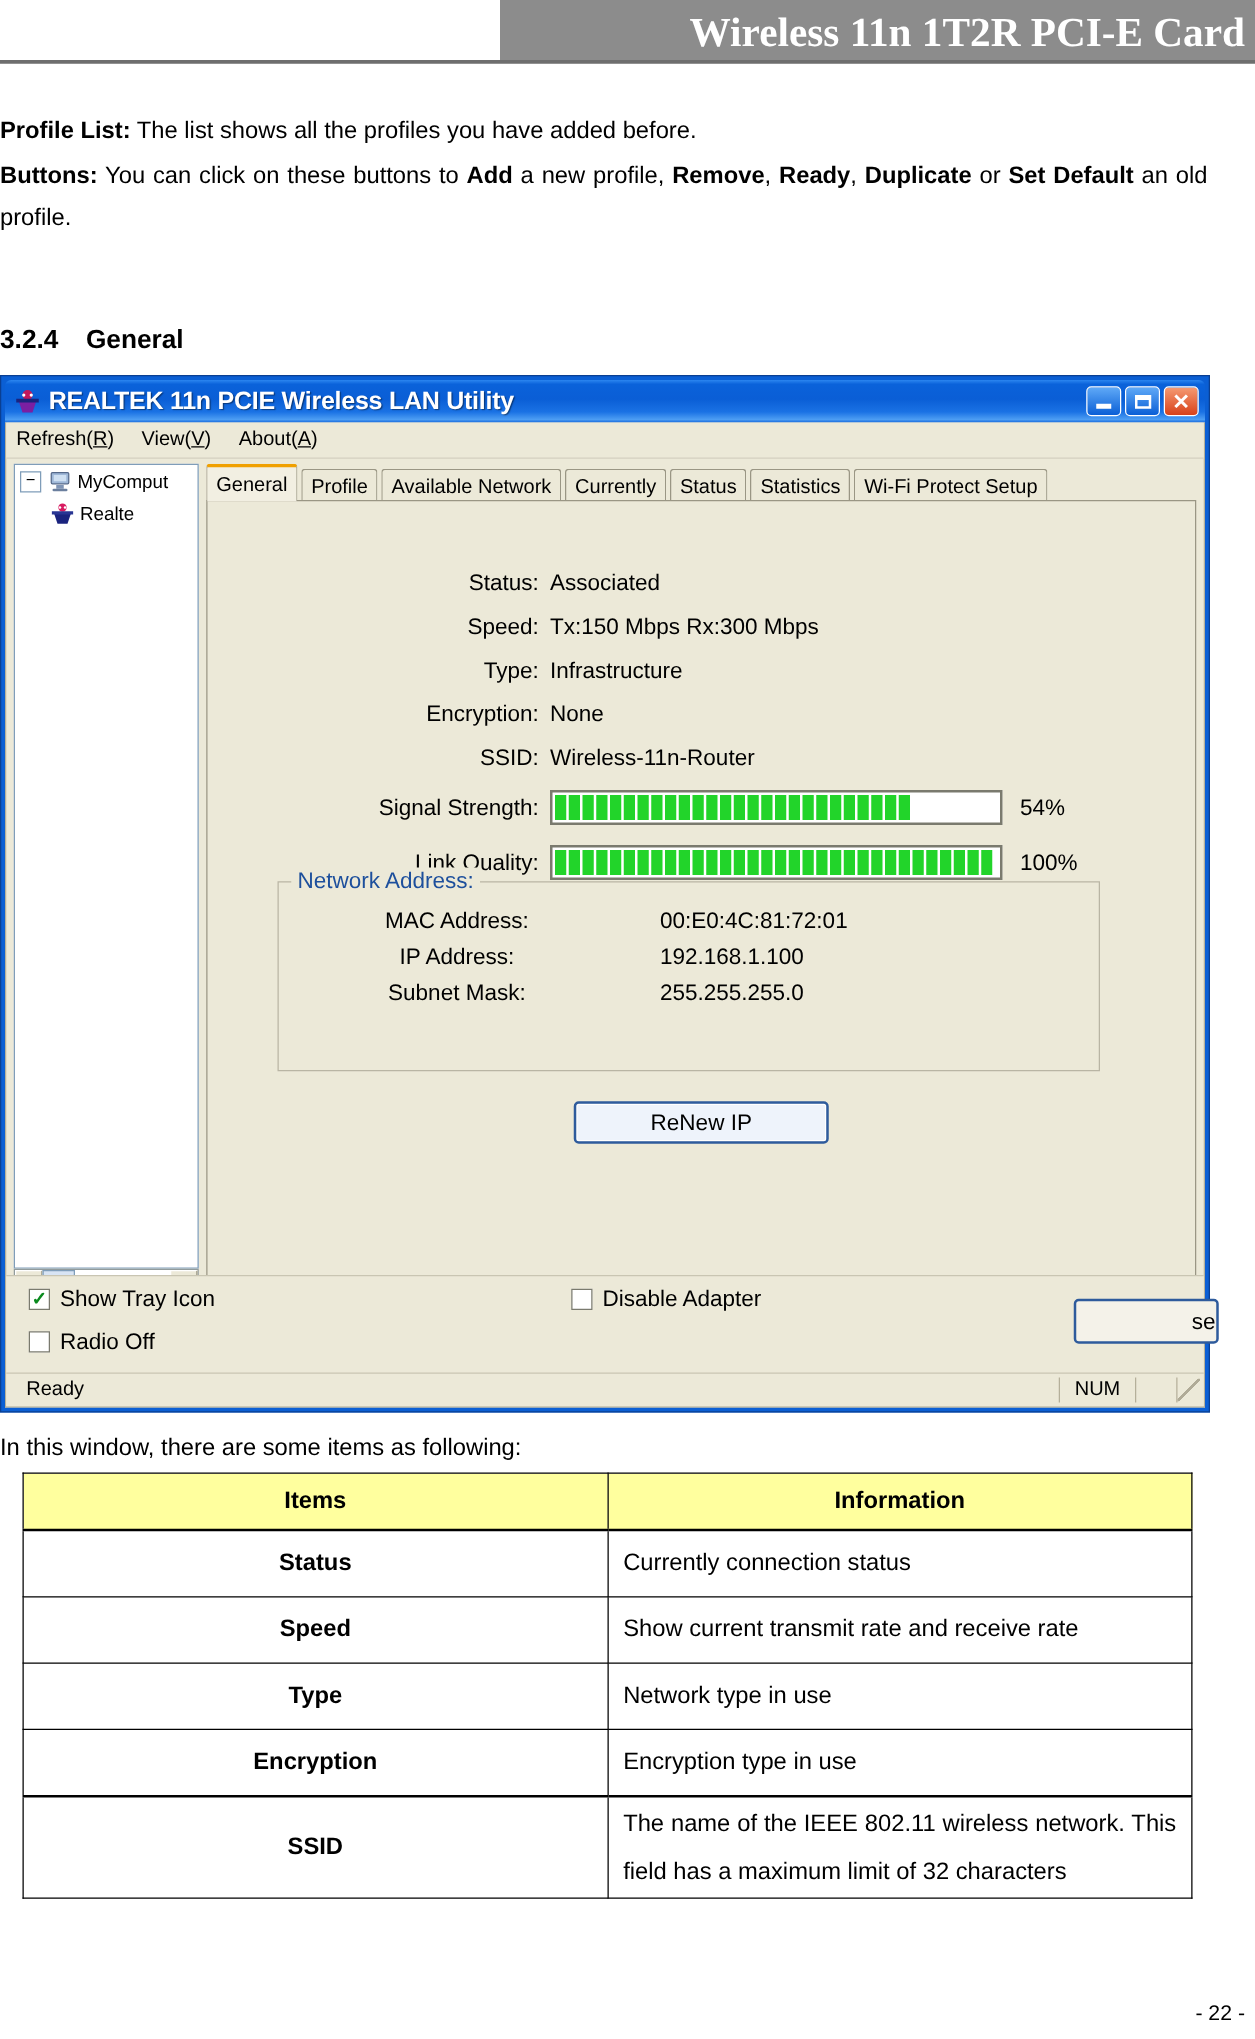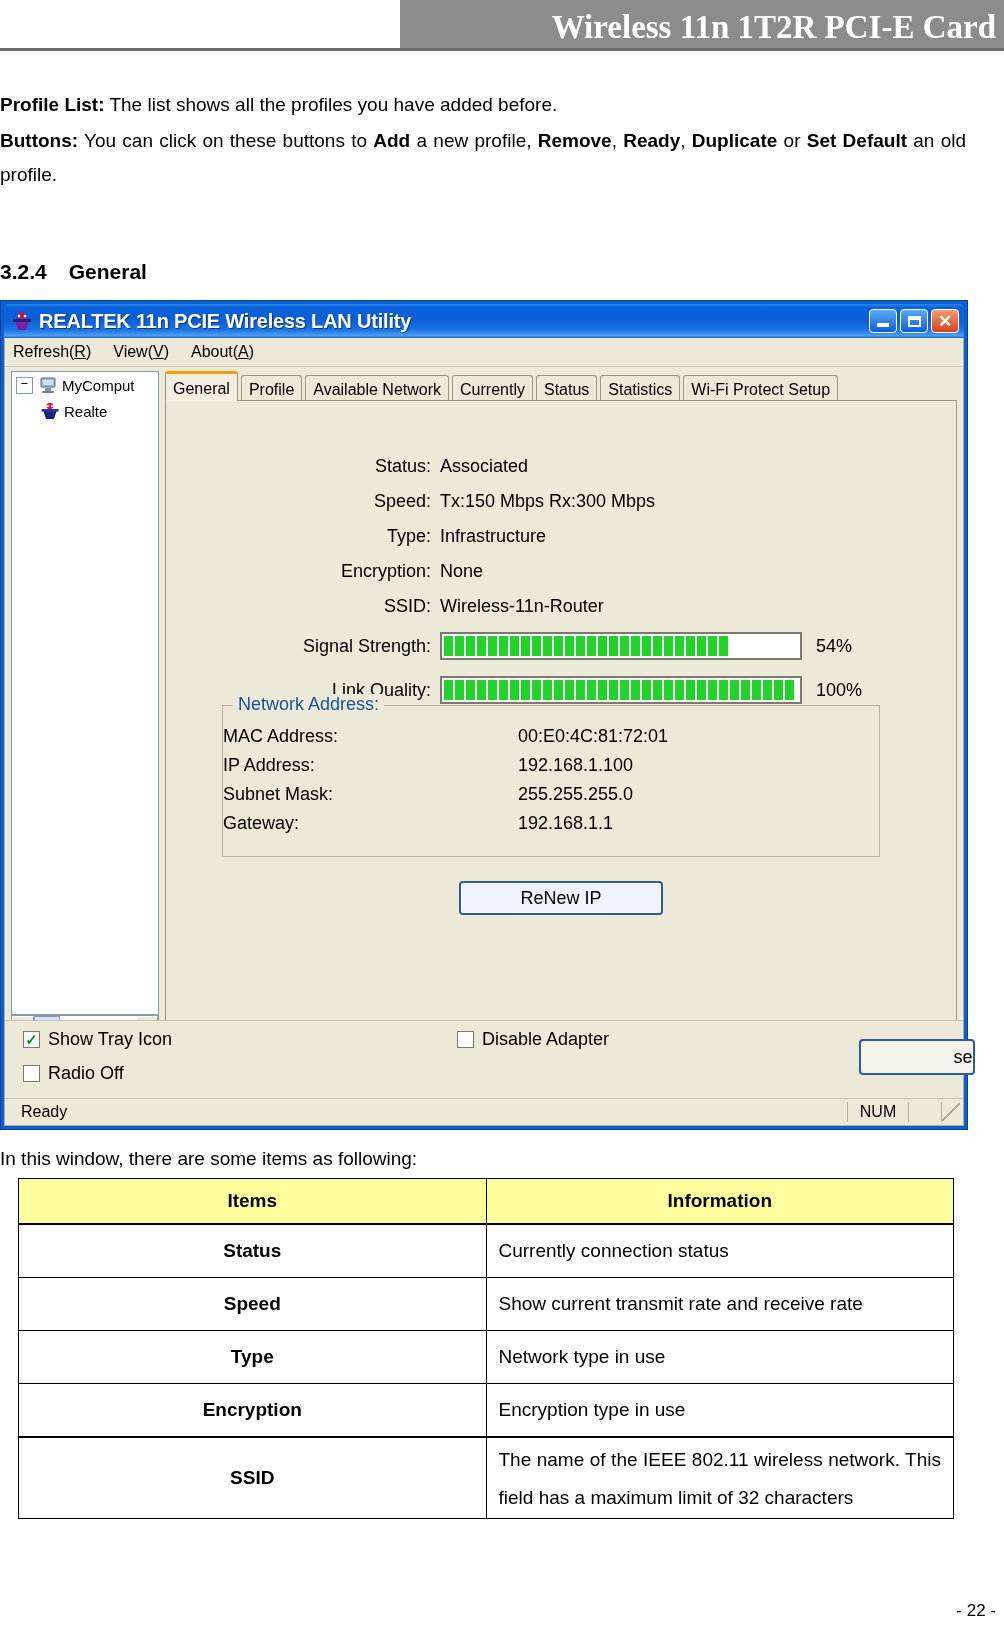--- a/index.html
+++ b/index.html
@@ -330,22 +330,22 @@
     white-space: nowrap;
   }
   .grow {
     display: flex;
     align-items: center;
     height: 29px;
     font-size: 18px;
   }
   .glabel {
     width: 285px;
-    text-align: left;
-    padding-right: 10px;
+    text-align: center;
+    padding-right: 20px;
     white-space: nowrap;
   }
 
   .renew-wrap {
     position: absolute;
     left: 0; top: 480px;
     width: 100%;
     display: flex;
     justify-content: center;
   }
@@ -689,24 +689,20 @@
                 <div class="glabel">MAC Address:</div>
                 <div class="svalue">00:E0:4C:81:72:01</div>
               </div>
               <div class="grow">
                 <div class="glabel">IP Address:</div>
                 <div class="svalue">192.168.1.100</div>
               </div>
               <div class="grow">
                 <div class="glabel">Subnet Mask:</div>
                 <div class="svalue">255.255.255.0</div>
-              </div>
-              <div class="grow">
-                <div class="glabel">Gateway:</div>
-                <div class="svalue">192.168.1.1</div>
               </div>
             </div>
           </div>
 
           <div class="renew-wrap">
             <div class="renew-btn">ReNew IP</div>
           </div>
 
         </div>
       </div>

